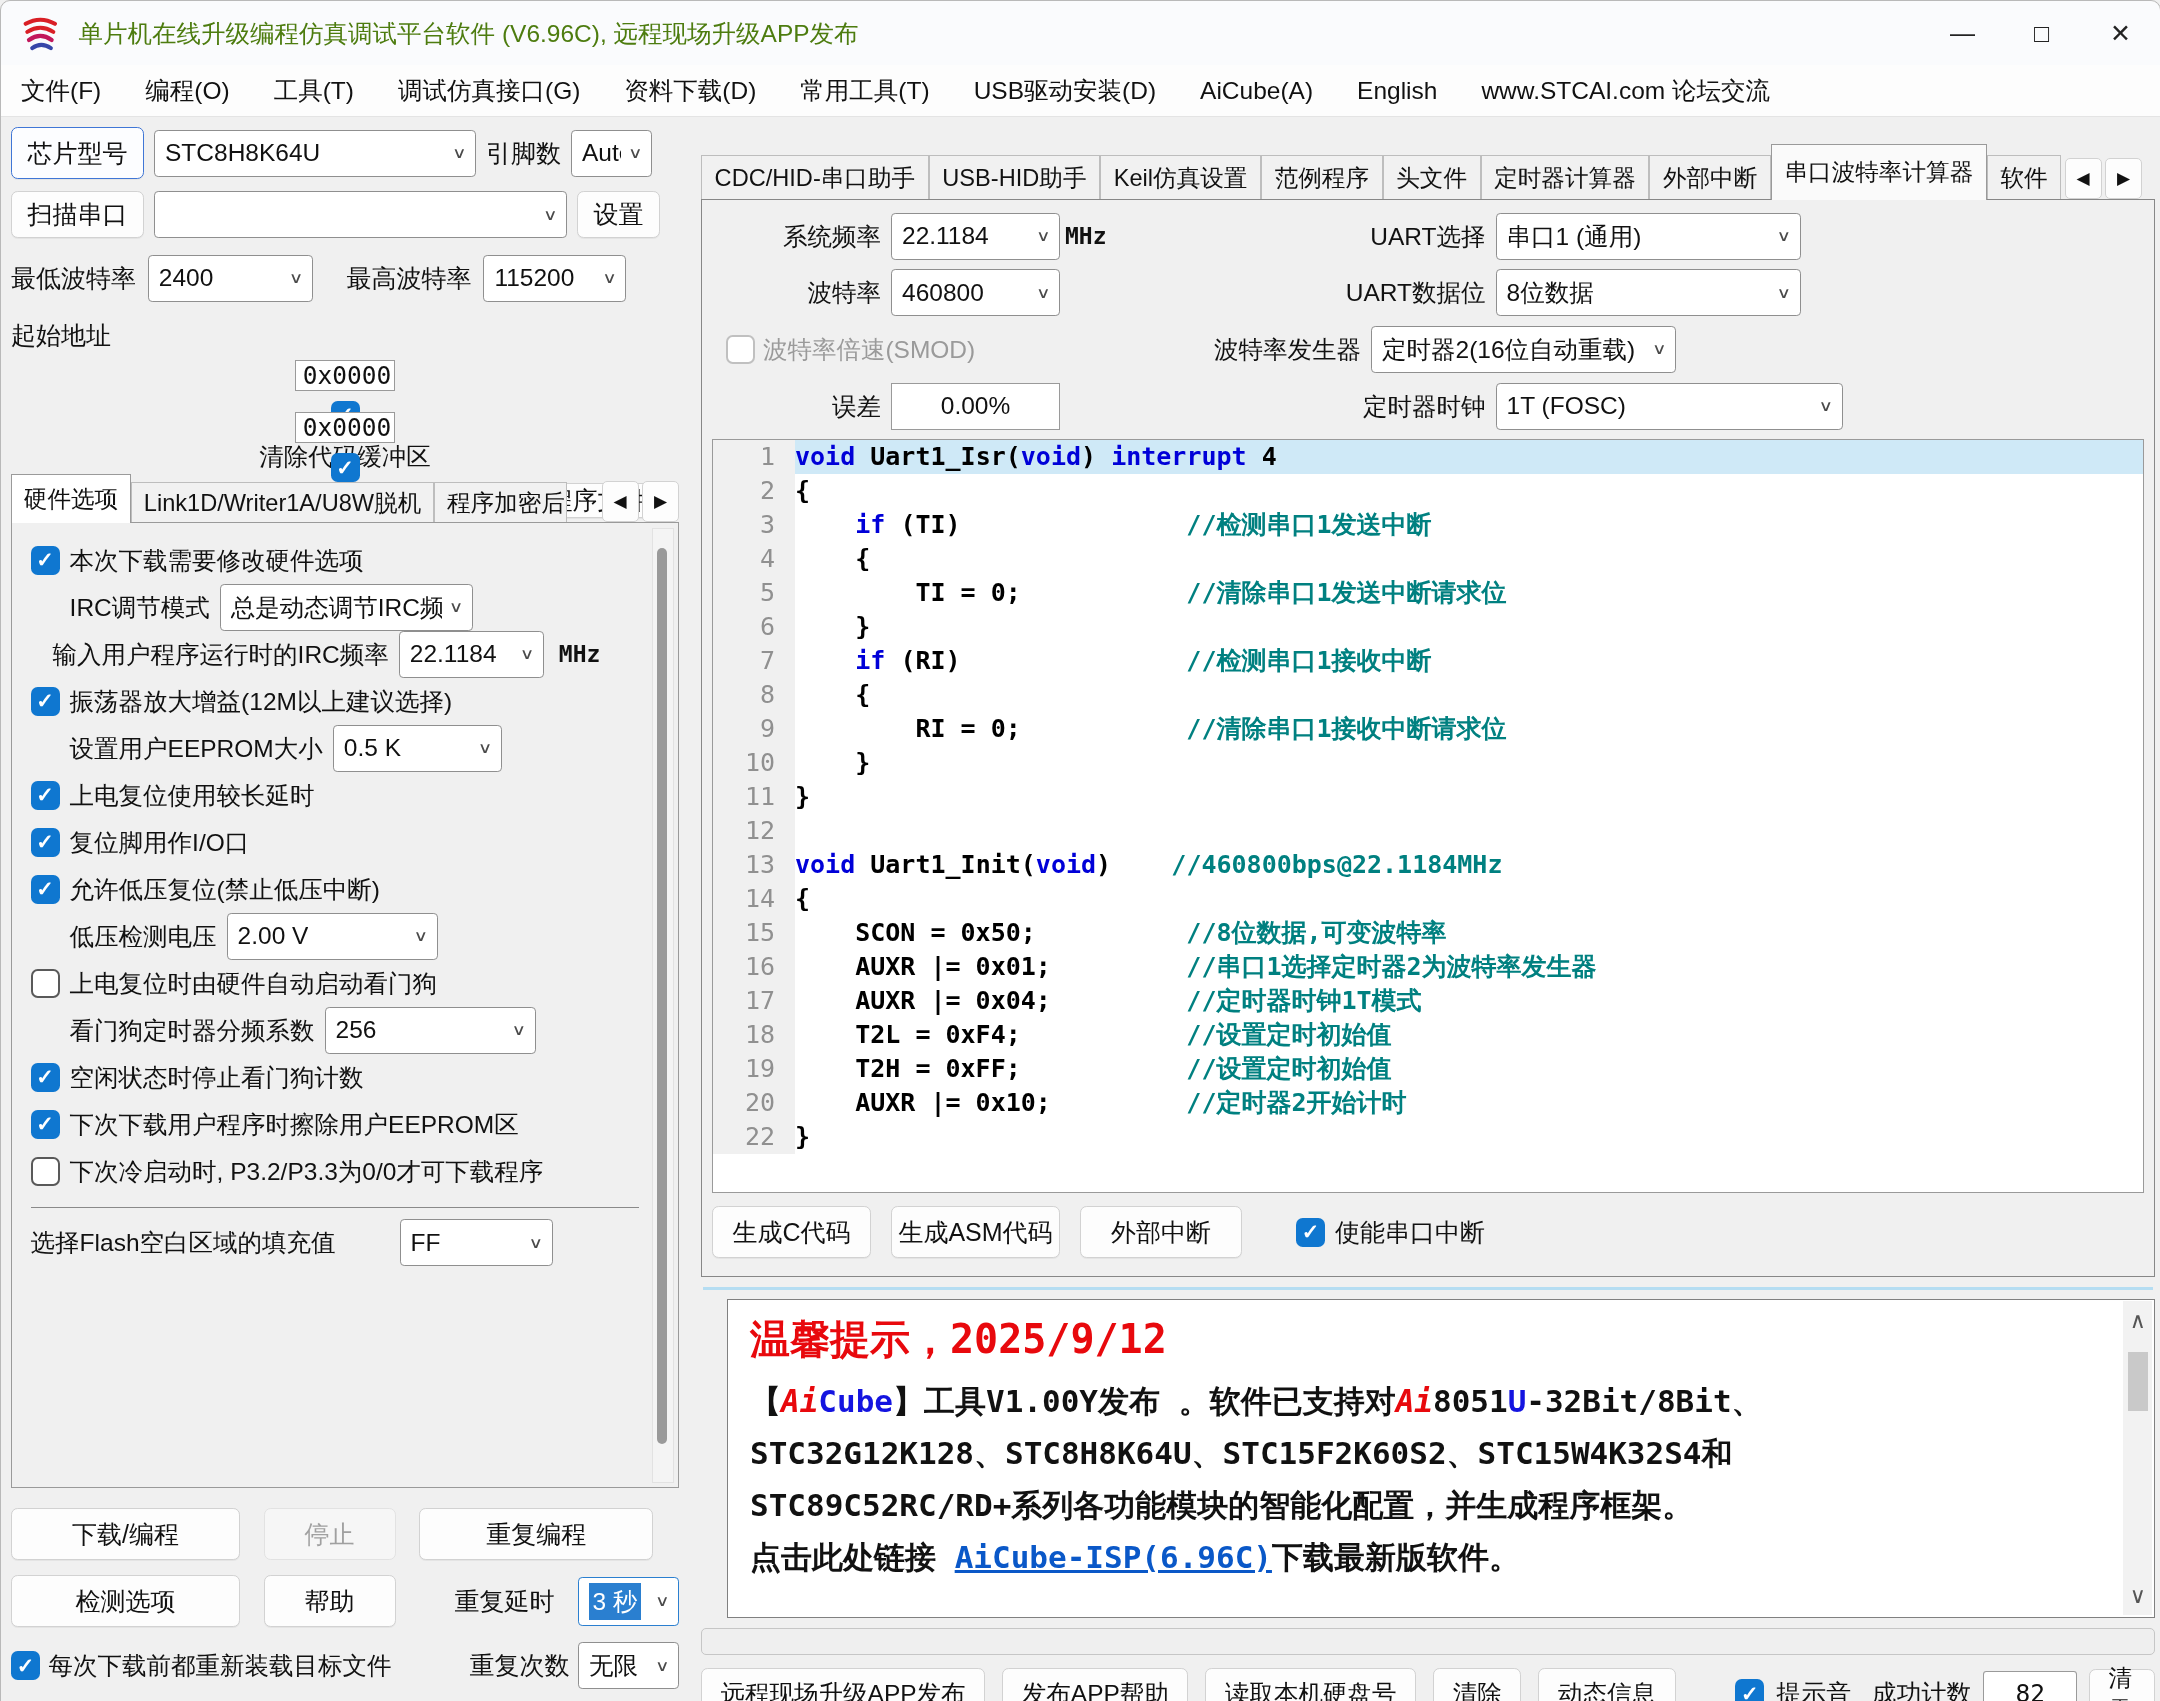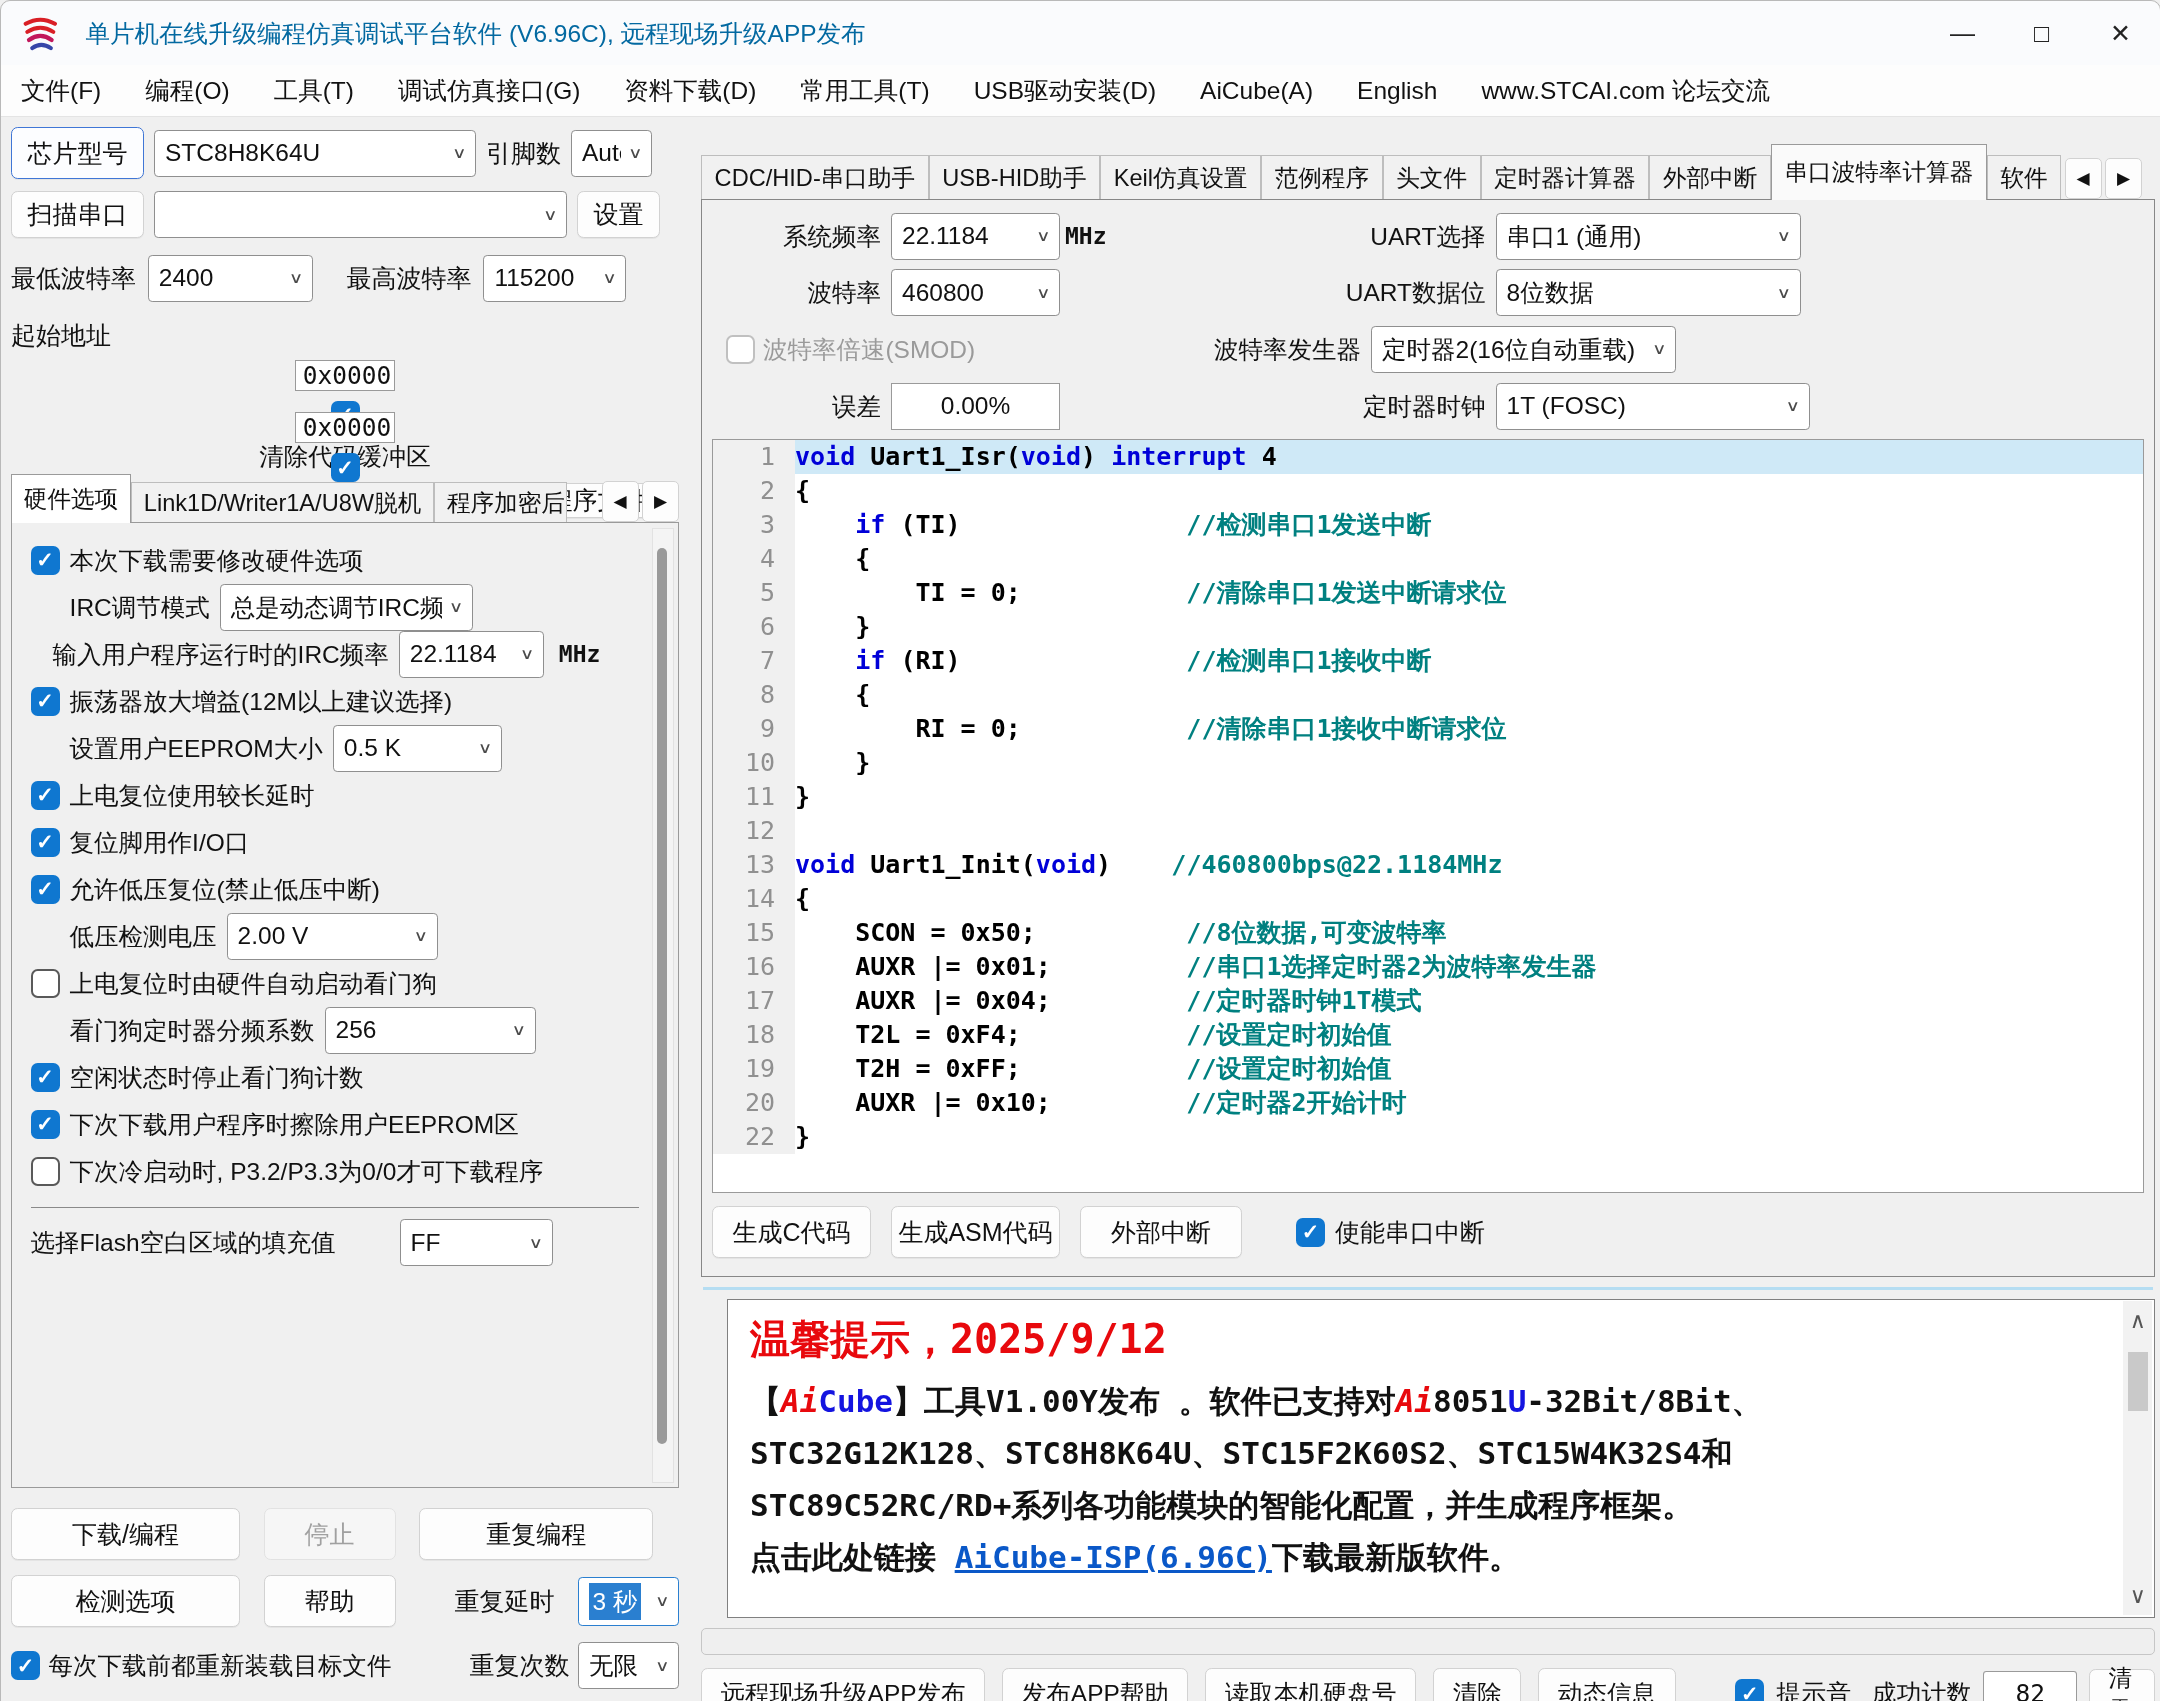--- a/index.html
+++ b/index.html
@@ -1,21 +1,21 @@
 <!DOCTYPE html>
 <html style="font-size:13.5px"><head>
 <meta charset="utf-8">
 <style>
   html,body{margin:0;padding:0;}
   body{width:2161px;height:1702px;background:#f0f0f0;font-family:"Liberation Sans",sans-serif;color:#111;overflow:hidden;position:relative;}
   .app{position:absolute;inset:0;border:0.8px solid #b9b9b9;border-radius:10px 10px 0 0;overflow:hidden;background:#f0f0f0;}
 
   
   .titlebar{height:64px;background:#fafbfd;display:flex;align-items:center;padding-left:18.6px;border-radius:10px 10px 0 0;}
-  .titlebar .title{font-size:24.5px;margin-left:27px;color:#0369a1;text-align:center;}
+  .titlebar .title{font-size:24.5px;margin-left:20px;color:#4d7c0f;text-align:center;}
   .win-controls{margin-left:auto;display:flex;height:100%;}
   .wc{width:79px;height:100%;display:flex;align-items:center;justify-content:center;font-size:25px;color:#222;}
 
   
   .menubar{height:51px;background:#fdfdfd;display:flex;align-items:center;padding-left:20px;gap:44px;font-size:24.5px;border-bottom:0.8px solid #e4e4e4;}
   .menu-item{white-space:nowrap;}
 
   
   .btn{background:#fdfdfd;border:0.8px solid #d2d2d2;border-radius:6.7px;display:inline-flex;align-items:center;justify-content:center;font-size:25px;color:#111;box-shadow:0 0.8px 0.8px rgba(0,0,0,.05);box-sizing:border-box;}
   .btn.disabled{color:#a0a0a0;background:#f6f6f6;border-color:#e2e2e2;box-shadow:none;}
@@ -375,21 +375,21 @@
           <span class="selval">定时器2(16位自动重载)</span>
           <span class="chev">∨</span>
         </span>
       </div>
 
       <div class="calc-row">
         <span class="clabel">误差</span>
         <span class="rbox" style="width:169px;height:47px">0.00%</span>
         <span class="csuffix" style="visibility:hidden">MHz</span>
         <span class="clabel2">定时器时钟</span>
-        <span class="select" style="width:314px">
+        <span class="select" style="width:347px">
           <span class="selval">1T  (FOSC)</span>
           <span class="chev">∨</span>
         </span>
       </div>
 
       <div class="code-editor" id="code">
           <div class="code-line">
             <span class="ln">1</span>
             <span class="code-text hl"><span class="seg-k">void</span><span class="seg-p"> Uart1_Isr(</span><span class="seg-k">void</span><span class="seg-p">) </span><span class="seg-k">interrupt</span><span class="seg-p"> 4</span></span>
           </div>

